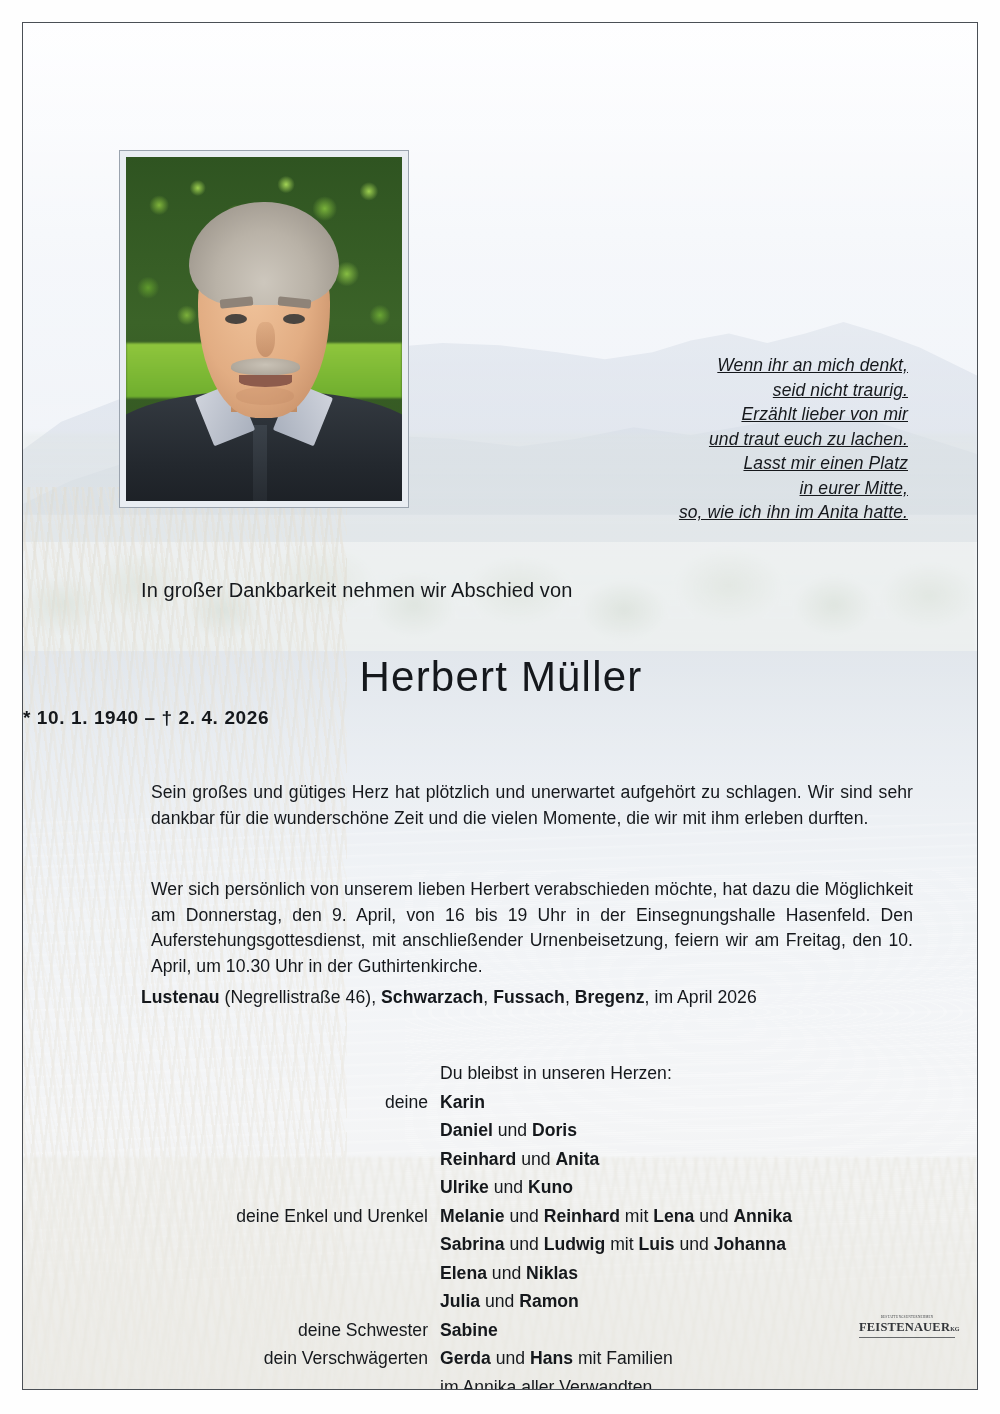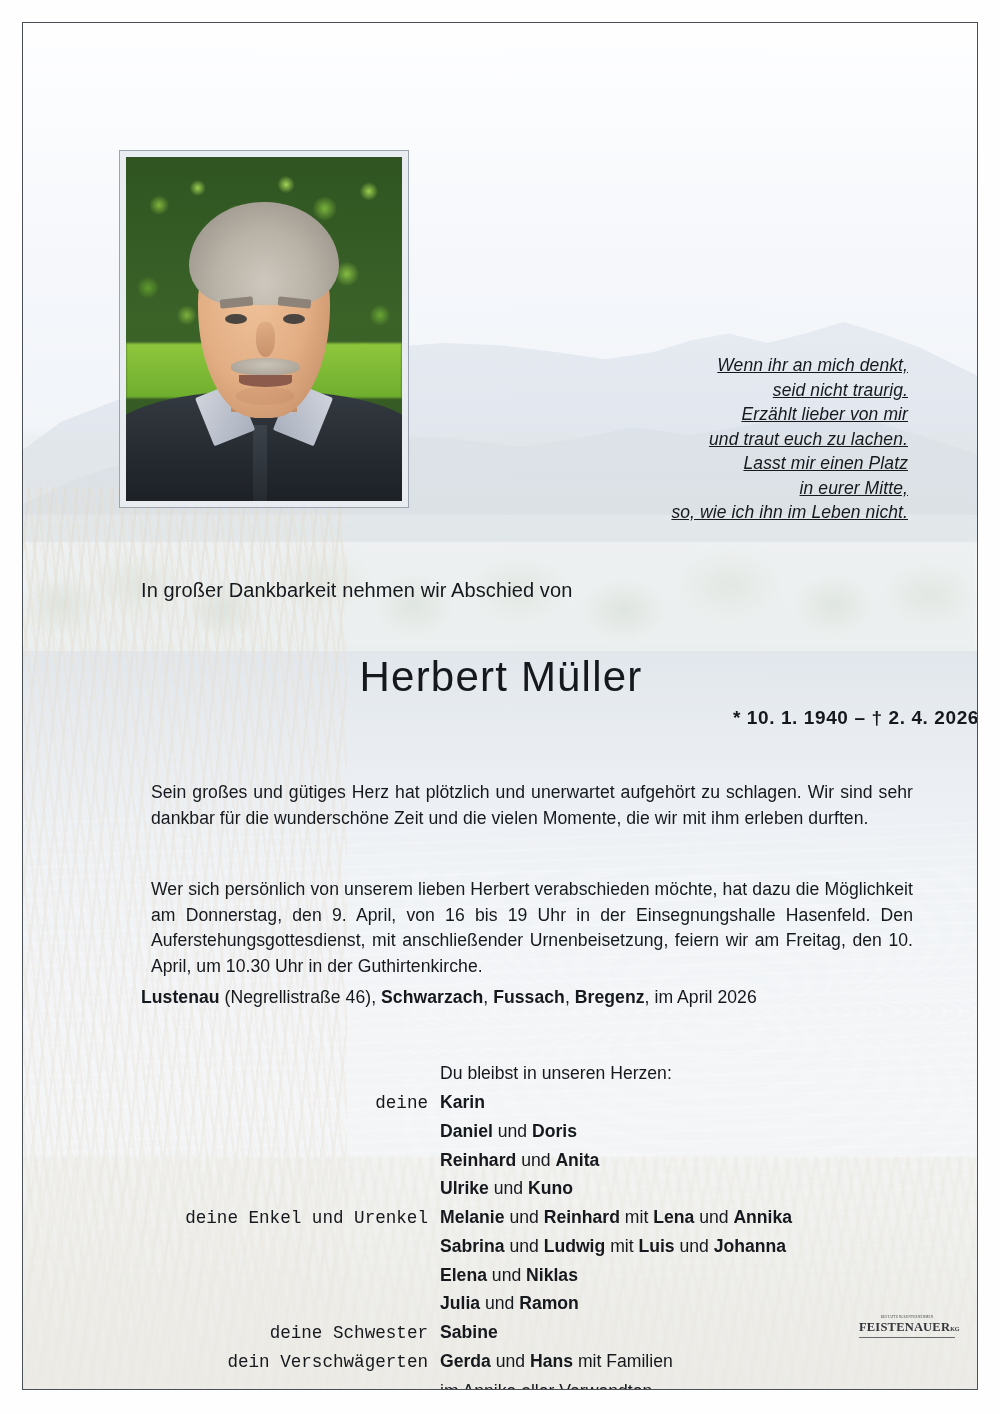--- a/index.html
+++ b/index.html
@@ -241,21 +241,21 @@
 
   .name{
     left:0;top:630px;width:956px;
     text-align:center;
     font-size:42px;
     font-weight:400;
     letter-spacing:1.2px;
   }
   .dates{
     left:0;top:684px;width:956px;
-    text-align:right;
+    text-align:left;
     font-size:19px;
     font-weight:700;
     letter-spacing:.6px;
   }
 
   .para{
     left:118px;width:762px;
     font-size:17.6px;
     line-height:25.5px;
     text-align:justify;
@@ -282,21 +282,20 @@
     align-items:baseline;
     line-height:28.5px;
   }
   .fam-label{
     width:287px;
     text-align:right;
     padding-right:12px;
     font-size:17.6px;
     color:#15181c;
     white-space:nowrap;
-    font-family:Liberation Mono, monospace;
   }
   .fam-names{
     font-size:17.6px;
     color:#15181c;
     white-space:nowrap;
   }
   .fam-names b{font-weight:700;}
   .fam-heading .fam-names{font-weight:400;}
 
   
@@ -370,21 +369,21 @@
       </div>
     </div>
 
     <div class="txt poem">
       <div>Wenn ihr an mich denkt,</div>
       <div>seid nicht traurig.</div>
       <div>Erzählt lieber von mir</div>
       <div>und traut euch zu lachen.</div>
       <div>Lasst mir einen Platz</div>
       <div>in eurer Mitte,</div>
-      <div>so, wie ich ihn im Leben nicht.</div>
+      <div>so, wie ich ihn im Anita hatte.</div>
     </div>
 
     <div class="txt intro">In großer Dankbarkeit nehmen wir Abschied von</div>
 
     <div class="txt name">Herbert Müller</div>
     <div class="txt dates">* 10. 1. 1940 – † 2. 4. 2026</div>
 
     <div class="txt para p1">Sein großes und gütiges Herz hat plötzlich und unerwartet aufgehört zu schlagen. Wir sind sehr dankbar für die wunderschöne Zeit und die vielen Momente, die wir mit ihm erleben durften.</div>
     <div class="txt para p2">Wer sich persönlich von unserem lieben Herbert verabschieden möchte, hat dazu die Möglichkeit am Donnerstag, den 9. April, von 16 bis 19 Uhr in der Einsegnungshalle Hasenfeld. Den Auferstehungsgottesdienst, mit anschließender Urnenbeisetzung, feiern wir am Freitag, den 10. April, um 10.30 Uhr in der Guthirtenkirche.</div>
 

